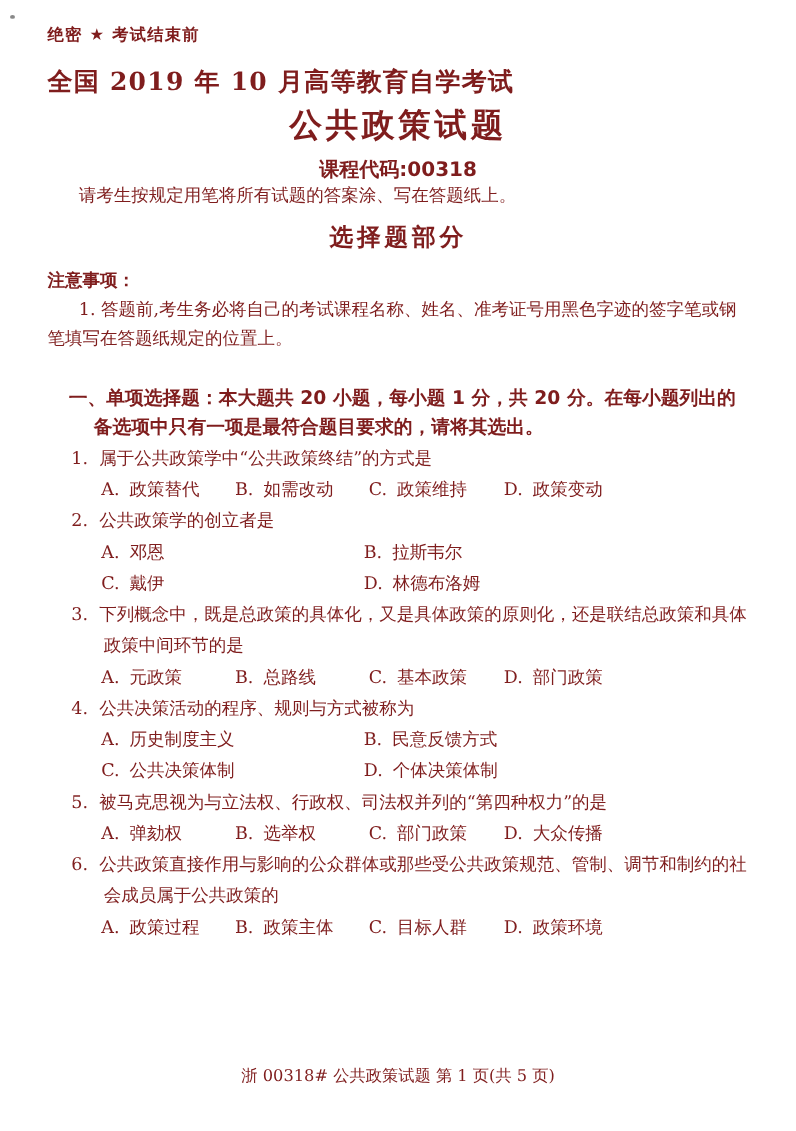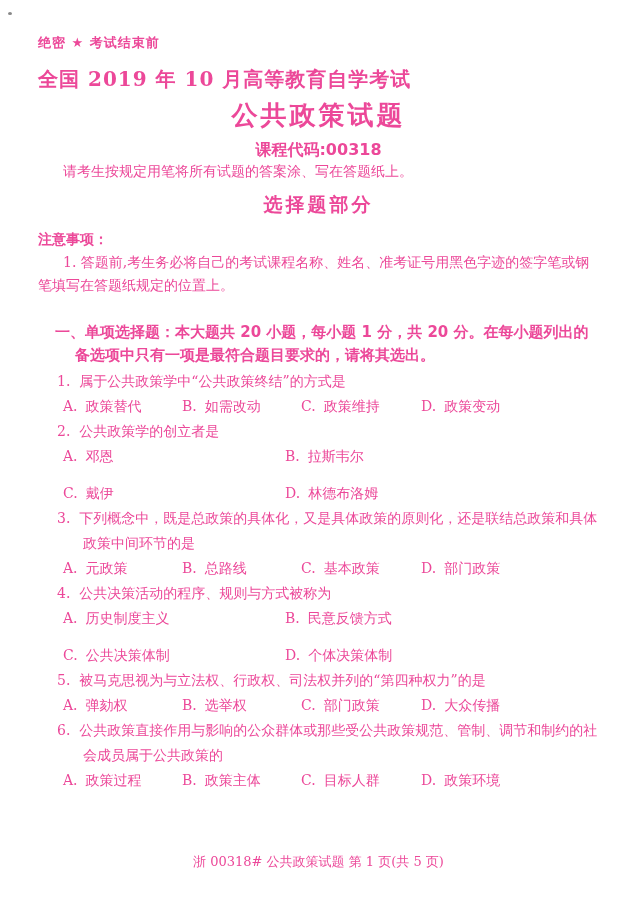--- a/index.html
+++ b/index.html
@@ -6,24 +6,24 @@
     margin: 0;
     padding: 0;
     background: #e8e8e6;
   }
   .page {
     position: relative;
     width: 637px;
     height: 905px;
     margin: 0 auto;
     background: #ffffff;
-    color: #ec4899;
+    color: #7f1d1d;
     font-family: "DejaVu Serif", "Liberation Serif", serif;
     box-sizing: border-box;
-    padding: 34px 38px 0 38px;
+    padding: 20px 38px 0 38px;
     overflow: hidden;
   }
 
   .classification {
     font-family: "DejaVu Sans", "Liberation Sans", sans-serif;
     font-weight: 700;
     font-size: 13px;
     line-height: 18px;
     letter-spacing: 1px;
   }
@@ -94,23 +94,22 @@
   }
   .q-text {
     margin-left: 19px;
     padding-left: 26px;
     text-indent: -26px;
     line-height: 25px;
   }
   .q-num { padding-right: 9px; }
   .opts {
     display: grid;
-    margin-left: 25px;
+    margin-left: 43px;
     line-height: 25px;
-    gap: 12px;
   }
   .row4 { grid-template-columns: 107px 107px 108px auto; }
   .grid2 { grid-template-columns: 210px auto; }
   .opt { white-space: nowrap; }
   .opt-label { padding-right: 8px; }
   .footer {
     position: absolute;
     left: 0;
     right: 0;
     bottom: 34px;

